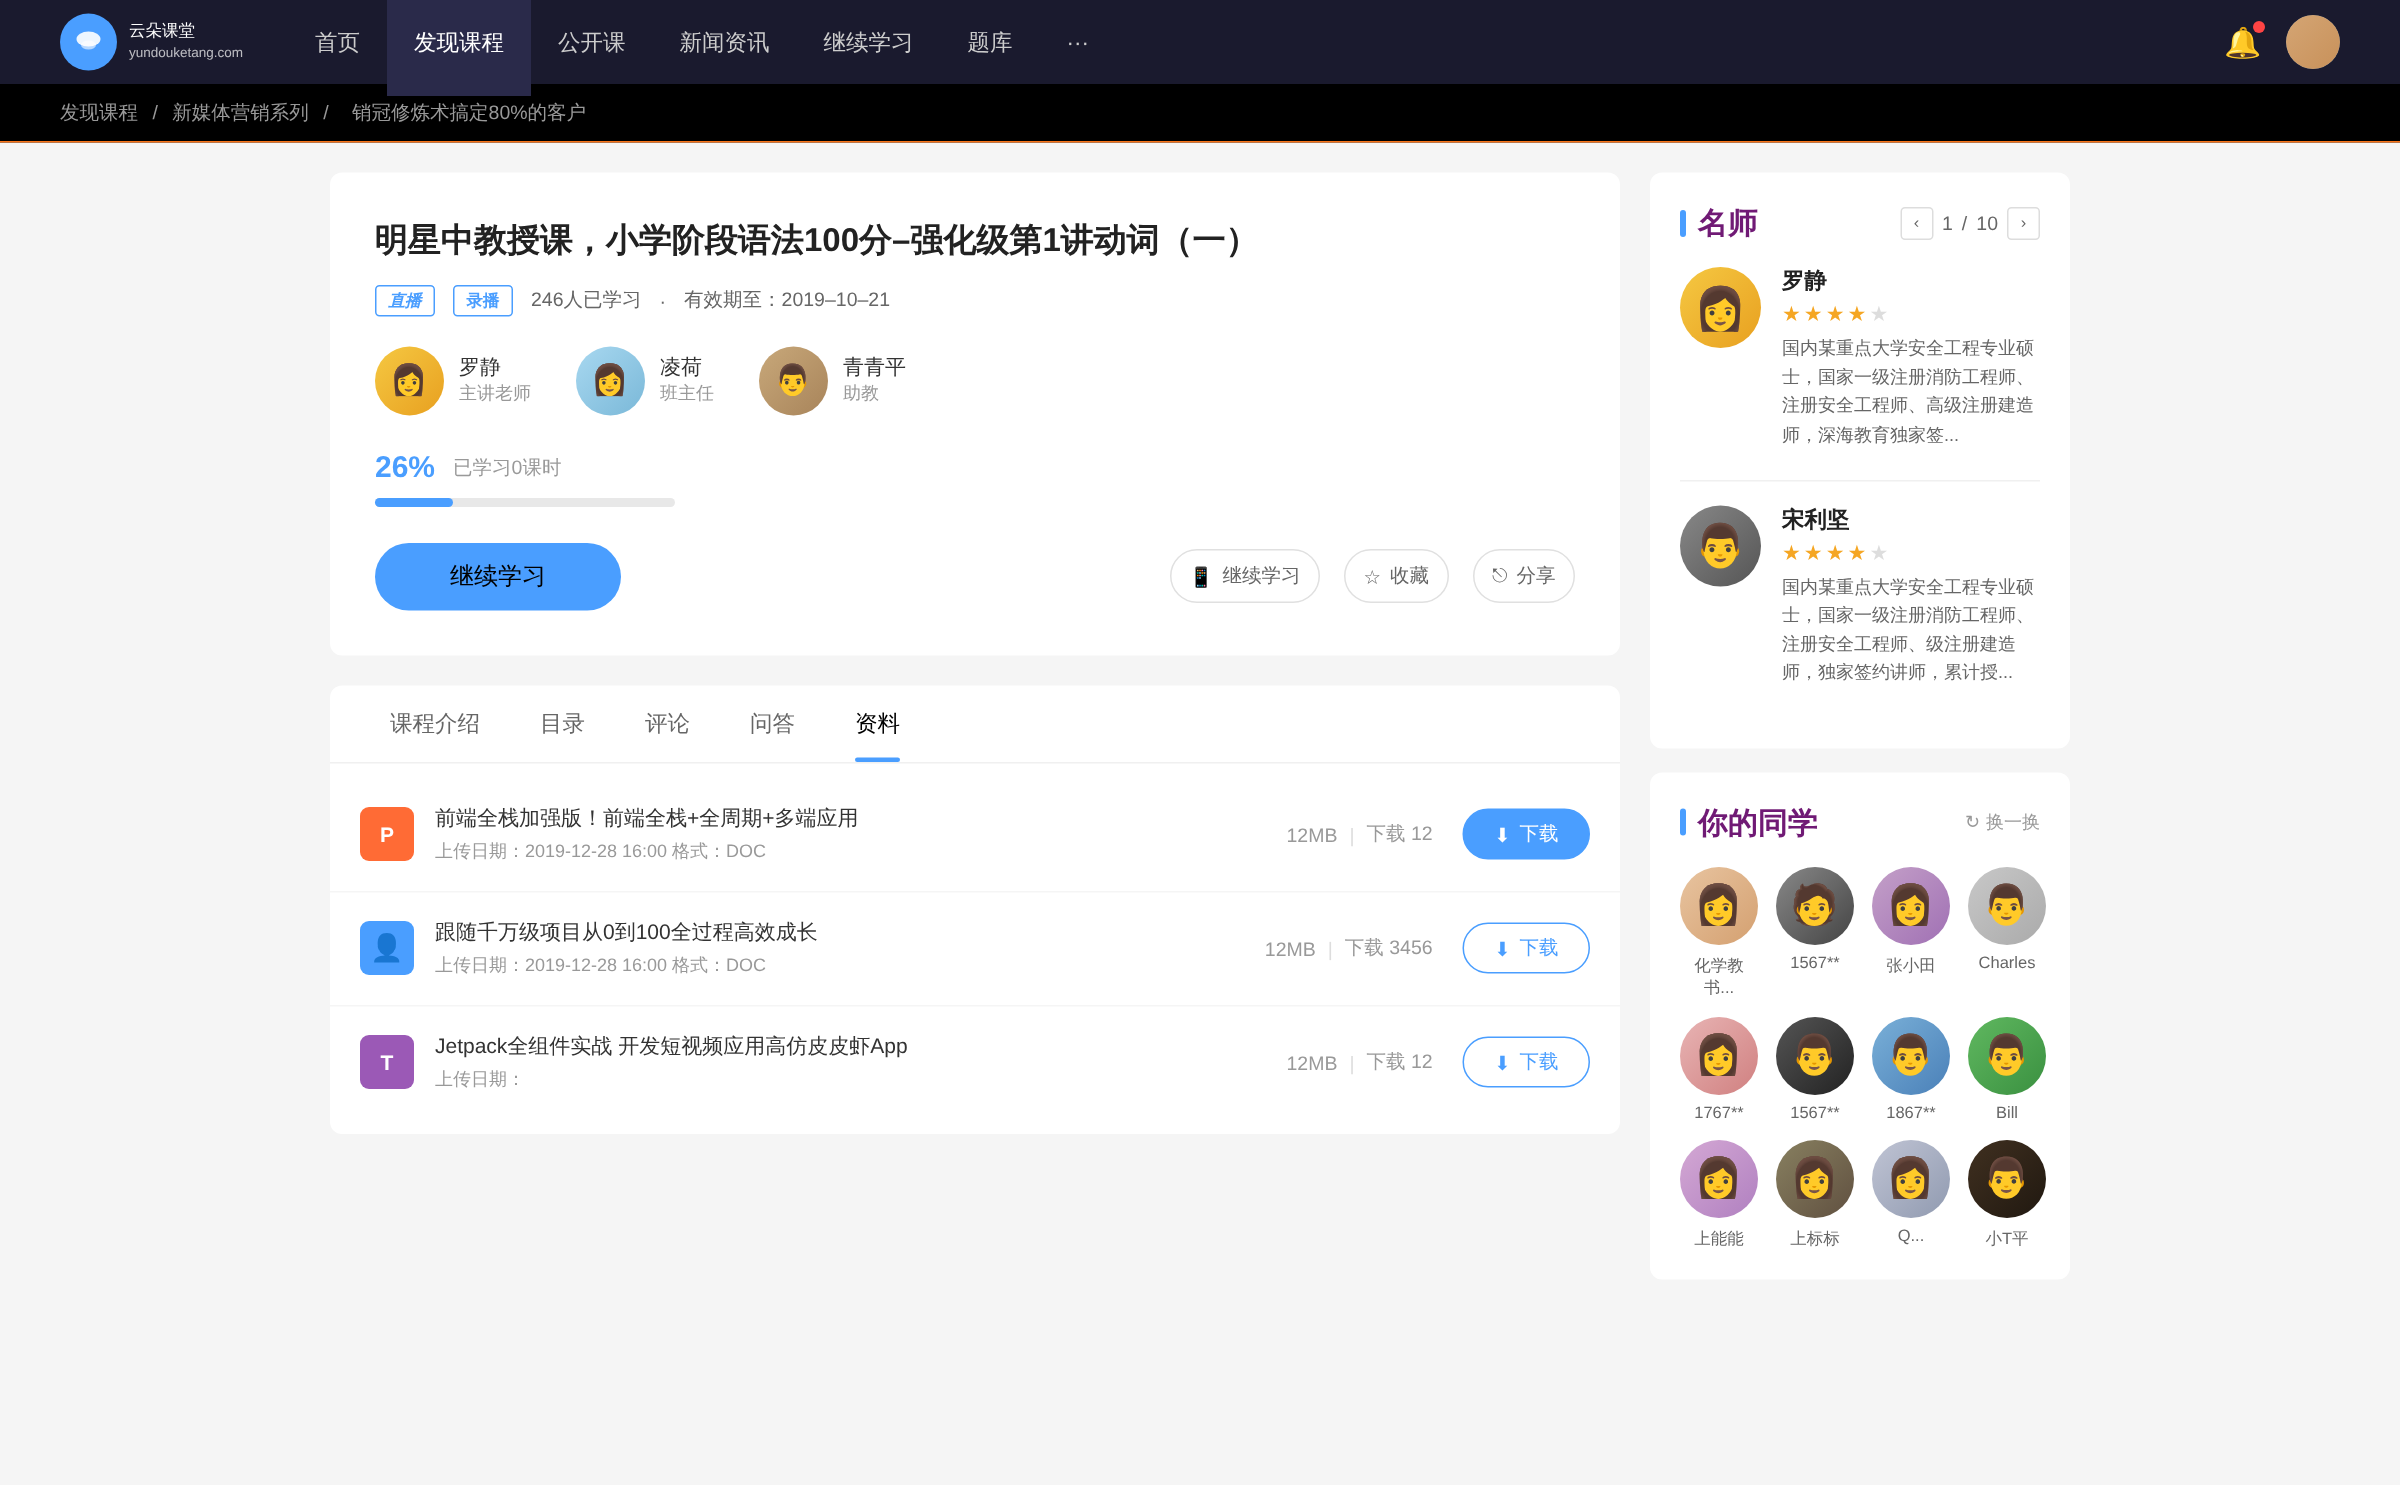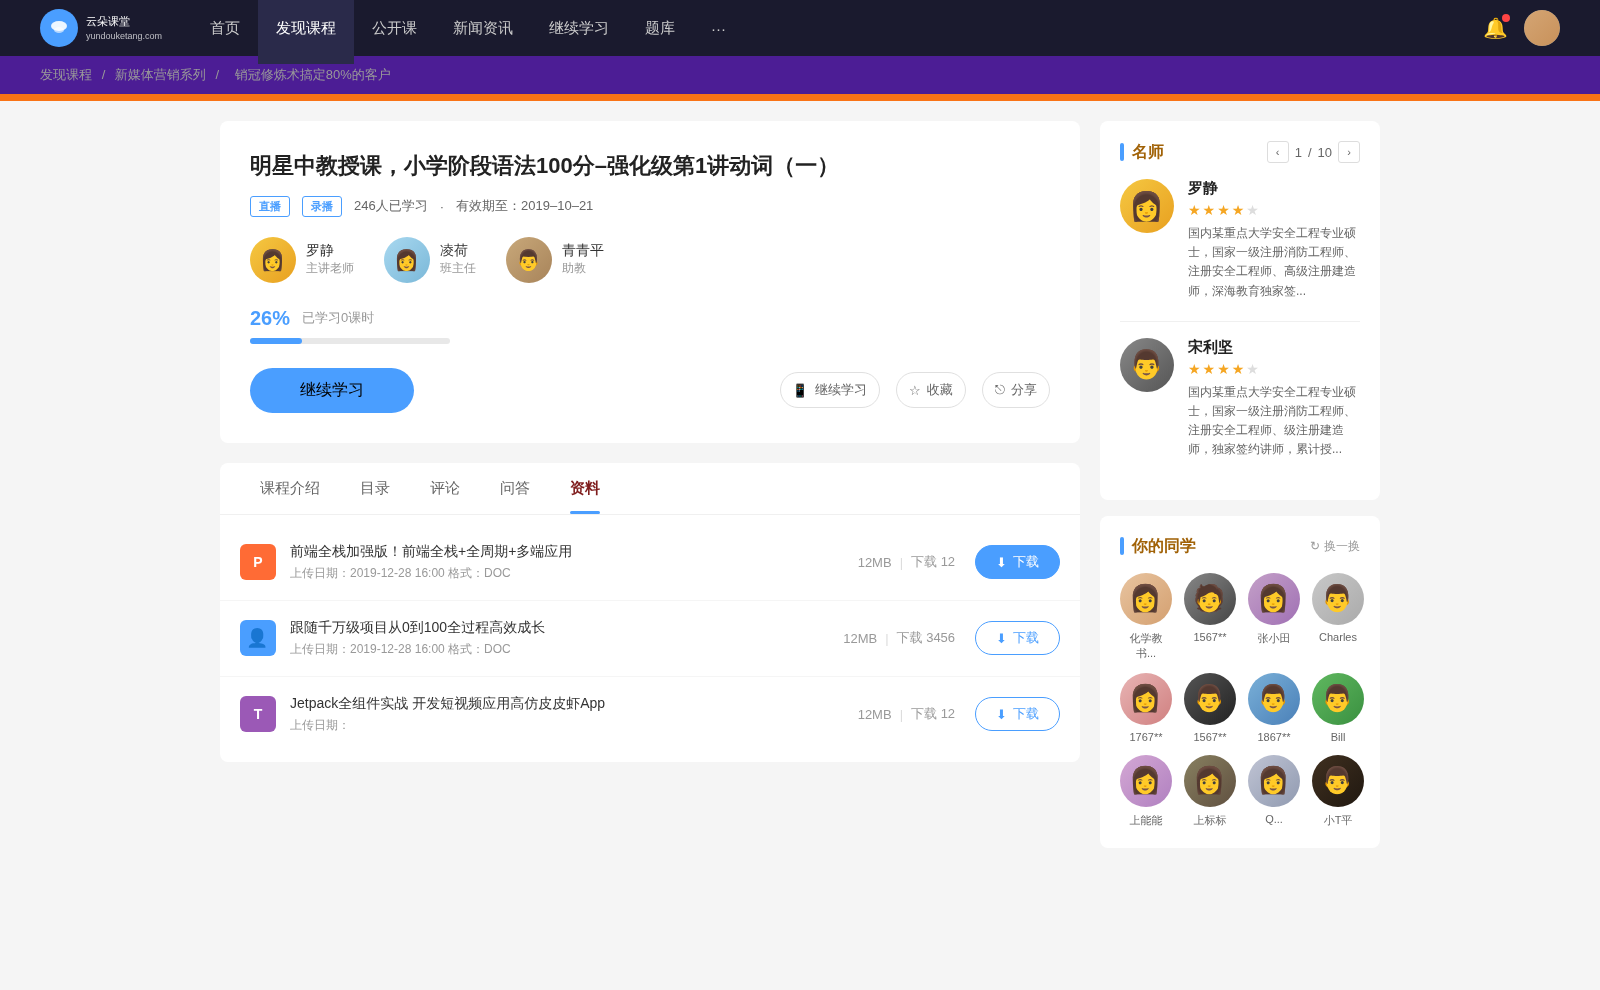--- a/index.html
+++ b/index.html
@@ -13,35 +13,35 @@
     .nav-items { display: flex; align-items: center; flex: 1; }
     .nav-item { color: #ccc; padding: 0 18px; height: 72px; display: flex; align-items: center; cursor: pointer; font-size: 15px; white-space: nowrap; }
     .nav-item.active { background: #2a2a4a; color: white; }
     .nav-right { display: flex; align-items: center; gap: 16px; margin-left: auto; }
     .bell-icon { color: #ccc; font-size: 20px; position: relative; cursor: pointer; }
     .bell-dot { width: 8px; height: 8px; background: #ff4444; border-radius: 50%; position: absolute; top: -2px; right: -2px; }
     .avatar-nav { width: 36px; height: 36px; border-radius: 50%; background: #888; overflow: hidden; cursor: pointer; }
     .avatar-nav-img { width: 100%; height: 100%; background: linear-gradient(135deg, #d4a574, #c8915a); border-radius: 50%; }
 
     
-    .breadcrumb { background: #4c1d95; padding: 10px 40px; font-size: 13px; color: #999; border-bottom: 7px solid #f97316; }
+    .breadcrumb { background: #000000; padding: 10px 40px; font-size: 13px; color: #999; border-bottom: 1px solid #f97316; }
     .breadcrumb a { color: #999; text-decoration: none; }
     .breadcrumb span { margin: 0 6px; }
 
     
     .main-content { display: flex; max-width: 1200px; margin: 20px auto; gap: 20px; padding: 0 20px; }
     .left-panel { flex: 1; min-width: 0; }
     .right-panel { width: 280px; flex-shrink: 0; }
 
     
     .course-card { background: white; border-radius: 8px; padding: 30px; margin-bottom: 20px; }
     .course-title { font-size: 22px; font-weight: bold; color: #222; margin-bottom: 14px; line-height: 1.4; }
     .course-meta { display: flex; align-items: center; gap: 12px; margin-bottom: 20px; color: #666; font-size: 13px; }
     .badge { padding: 2px 8px; border-radius: 3px; font-size: 11px; font-weight: bold; border: 1px solid; }
-    .badge-live { color: #4a9eff; border-color: #4a9eff; }
+    .badge-live { color: #4a9eff; border-color: #4a9eff; font-style: italic; }
     .badge-record { color: #4a9eff; border-color: #4a9eff; }
     .teachers { display: flex; align-items: center; gap: 30px; margin-bottom: 24px; }
     .teacher-item { display: flex; align-items: center; gap: 10px; }
     .teacher-avatar { width: 46px; height: 46px; border-radius: 50%; overflow: hidden; }
     .teacher-avatar-1 { background: linear-gradient(135deg, #f5c842, #e8a020); }
     .teacher-avatar-2 { background: linear-gradient(135deg, #a8d8f0, #7ab8d8); }
     .teacher-avatar-3 { background: linear-gradient(135deg, #c8a87a, #a8845a); }
     .teacher-name { font-size: 14px; font-weight: 500; color: #333; }
     .teacher-role { font-size: 12px; color: #999; }
     .progress-section { margin-bottom: 24px; }
@@ -52,21 +52,21 @@
     .progress-bar-fill { height: 6px; background: #4a9eff; border-radius: 3px; }
     .action-row { display: flex; align-items: center; gap: 16px; }
     .btn-continue { background: #4a9eff; color: #000000; border: none; border-radius: 24px; padding: 12px 50px; font-size: 16px; cursor: pointer; font-weight: 500; }
     .action-btns { display: flex; gap: 16px; margin-left: auto; }
     .action-btn { display: flex; align-items: center; gap: 6px; color: #666; font-size: 13px; cursor: pointer; padding: 8px 12px; border: 1px solid #e0e0e0; border-radius: 20px; background: white; }
 
     
     .tabs-card { background: white; border-radius: 8px; }
     .tabs-header { display: flex; align-items: center; padding: 0 20px; border-bottom: 1px solid #f0f0f0; }
     .tab-item { padding: 16px 20px; font-size: 15px; color: #666; cursor: pointer; position: relative; white-space: nowrap; }
-    .tab-item.active { color: #7f1d1d; font-weight: 700; }
+    .tab-item.active { color: #000000; font-weight: 400; }
     .tab-item.active::after { content: ''; position: absolute; bottom: 0; left: 50%; transform: translateX(-50%); width: 30px; height: 3px; background: #4a9eff; border-radius: 2px; }
 
     
     .file-list { padding: 10px 0; }
     .file-item { display: flex; align-items: center; padding: 18px 20px; border-bottom: 1px solid #f5f5f5; }
     .file-item:last-child { border-bottom: none; }
     .file-icon { width: 36px; height: 36px; border-radius: 6px; display: flex; align-items: center; justify-content: center; font-size: 14px; font-weight: bold; color: white; margin-right: 14px; flex-shrink: 0; }
     .file-icon-p { background: #ff6b35; }
     .file-icon-person { background: #4a9eff; }
     .file-icon-t { background: #9b59b6; }
@@ -74,21 +74,21 @@
     .file-name { font-size: 14px; color: #333; font-weight: 500; margin-bottom: 4px; }
     .file-meta { font-size: 12px; color: #999; }
     .file-stats { display: flex; align-items: center; gap: 8px; color: #999; font-size: 13px; margin-right: 20px; white-space: nowrap; }
     .file-stats-sep { color: #ddd; }
     .btn-download { border: 1px solid #4a9eff; color: #4a9eff; background: white; border-radius: 20px; padding: 7px 20px; font-size: 13px; cursor: pointer; display: flex; align-items: center; gap: 6px; white-space: nowrap; }
     .btn-download-filled { background: #4a9eff; color: white; }
 
     
     .section-card { background: white; border-radius: 8px; padding: 20px; margin-bottom: 16px; }
     .section-header { display: flex; align-items: center; justify-content: space-between; margin-bottom: 16px; }
-    .section-header-title { display: flex; align-items: center; gap: 8px; font-size: 16px; font-weight: bold; color: #a16207; }
+    .section-header-title { display: flex; align-items: center; gap: 8px; font-size: 20px; font-weight: bold; color: #701a75; }
     .section-header-title::before { content: ''; width: 4px; height: 18px; background: #4a9eff; border-radius: 2px; }
     .pagination { display: flex; align-items: center; gap: 6px; font-size: 13px; color: #666; }
     .page-btn { width: 22px; height: 22px; border: 1px solid #ddd; border-radius: 3px; display: flex; align-items: center; justify-content: center; cursor: pointer; font-size: 11px; color: #666; }
 
     
     .teacher-row { display: flex; align-items: flex-start; gap: 14px; margin-bottom: 20px; }
     .teacher-row-avatar { width: 54px; height: 54px; border-radius: 50%; flex-shrink: 0; overflow: hidden; }
     .ta1 { background: linear-gradient(135deg, #f5c842, #e8a020); }
     .ta2 { background: linear-gradient(135deg, #888, #555); }
     .teacher-row-info { flex: 1; min-width: 0; }

